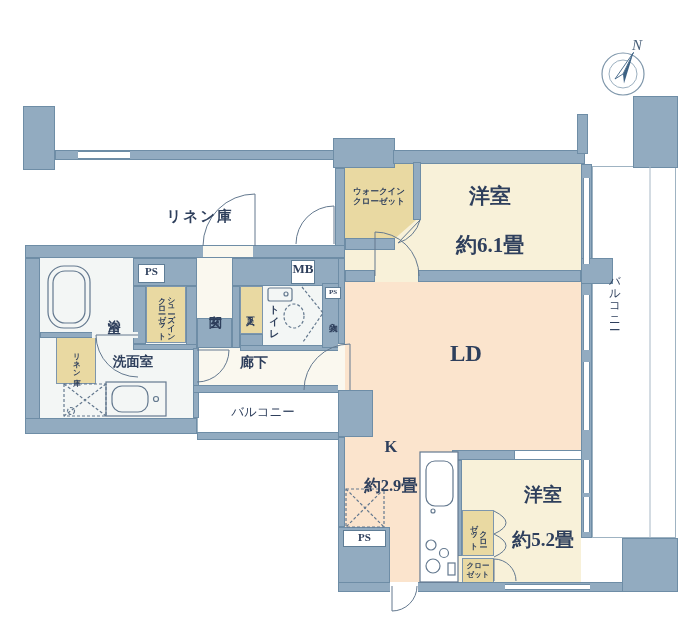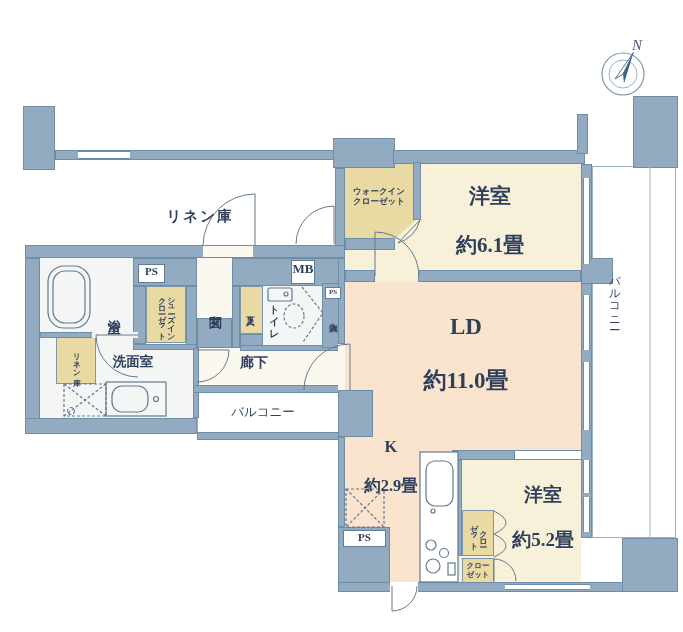--- a/index.html
+++ b/index.html
@@ -188,21 +188,20 @@
 
   <div class="lbl" style="left:200px;top:217px;font-size:14.5px;letter-spacing:2px;">リネン庫</div>
 
   <div class="lbl room-label" style="left:490px;top:221px;font-size:21px;">
     <span>洋室</span>
     <span>約6.1畳</span>
   </div>
 
   <div class="lbl room-label" style="left:466px;top:354px;font-size:23px;">
     <span>LD</span>
-    <span>約11.0畳</span>
   </div>
 
   <div class="lbl room-label" style="left:391px;top:467px;font-size:16.5px;">
     <span>K</span>
     <span>約2.9畳</span>
   </div>
 
   <div class="lbl room-label" style="left:543px;top:518px;font-size:19px;">
     <span>洋室</span>
     <span>約5.2畳</span>

